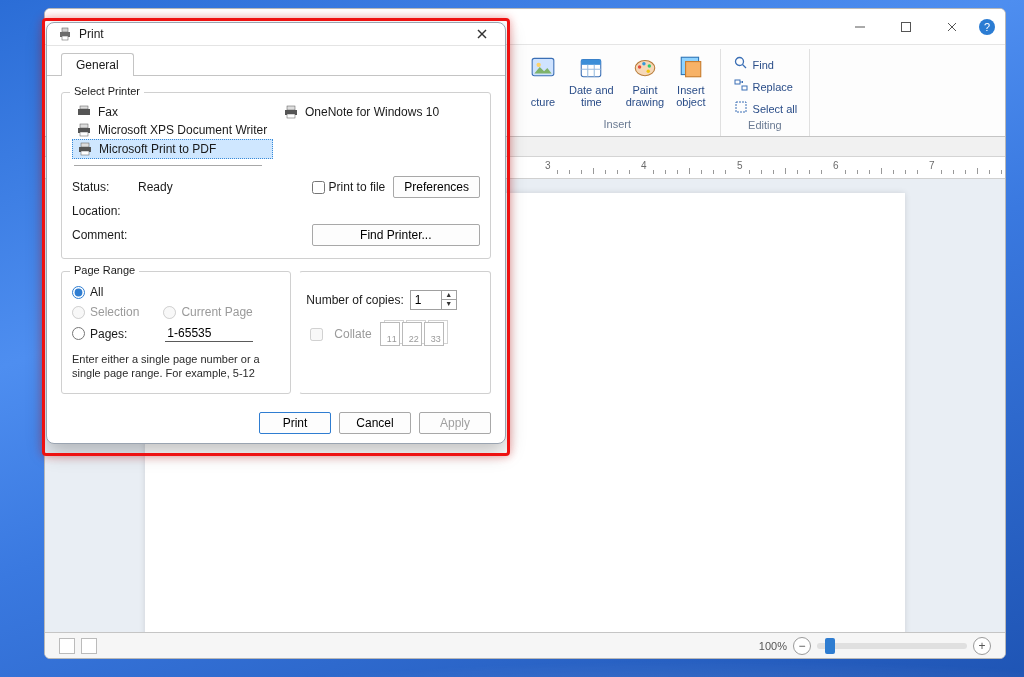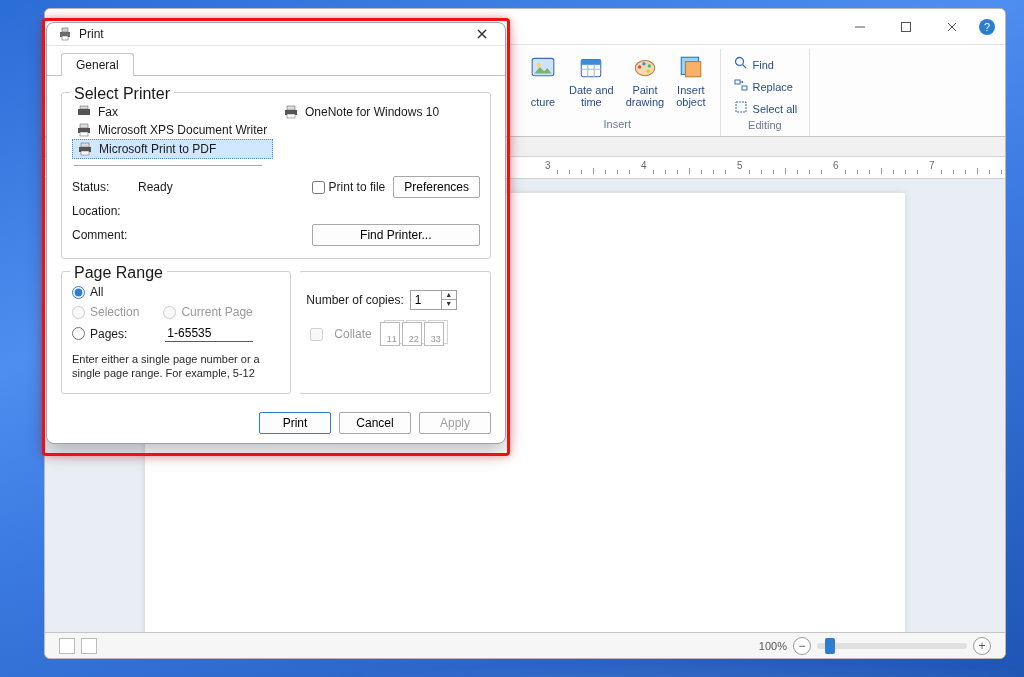--- a/index.html
+++ b/index.html
@@ -93,21 +93,21 @@
   .dlg-titlebar .ico{width:16px;height:16px;}
   .dlg-title{font-size:12px;}
   .dlg-close{margin-left:auto;width:26px;height:22px;display:flex;align-items:center;justify-content:center;}
   .dlg-close svg{width:12px;height:12px;stroke:#333;stroke-width:1.4;fill:none;}
 
   .tab-row{padding:6px 14px 0;}
   .tab{display:inline-block;border:1px solid #c4c4c4;border-bottom:none;background:#fff;padding:4px 14px;font-size:12px;border-radius:3px 3px 0 0;position:relative;top:1px;}
   .dlg-body{flex:1;border-top:1px solid #c4c4c4;padding:10px 14px;display:flex;flex-direction:column;gap:6px;}
 
   .group-box{border:1px solid #d0d0d0;border-radius:3px;padding:10px 10px 12px;position:relative;margin-top:6px;}
-  .group-title{position:absolute;top:-8px;left:8px;background:#fff;padding:0 4px;font-size:16px;color:#1a1a1a;}
+  .group-title{position:absolute;top:-8px;left:8px;background:#fff;padding:0 4px;font-size:11px;color:#1a1a1a;}
   .printer-list{display:grid;grid-template-columns:1fr 1fr;gap:0 6px;}
   .printer-item{display:flex;align-items:center;gap:6px;padding:2px 4px;font-size:12px;white-space:nowrap;overflow:hidden;}
   .printer-item .ico{width:16px;height:14px;}
   .printer-item.selected{background:#cfe7ff;border:1px dotted #3a8bd8;}
   .printer-sep{height:1px;background:#a8a8a8;width:46%;margin:6px 0 0 2px;}
 
   .status-area{display:grid;grid-template-columns:60px 1fr auto;gap:6px 6px;align-items:center;margin-top:10px;}
   .status-area label{font-size:12px;}
   .chk{display:flex;align-items:flex-end;gap:4px;}
   .chk input{width:13px;height:13px;margin:0;}

